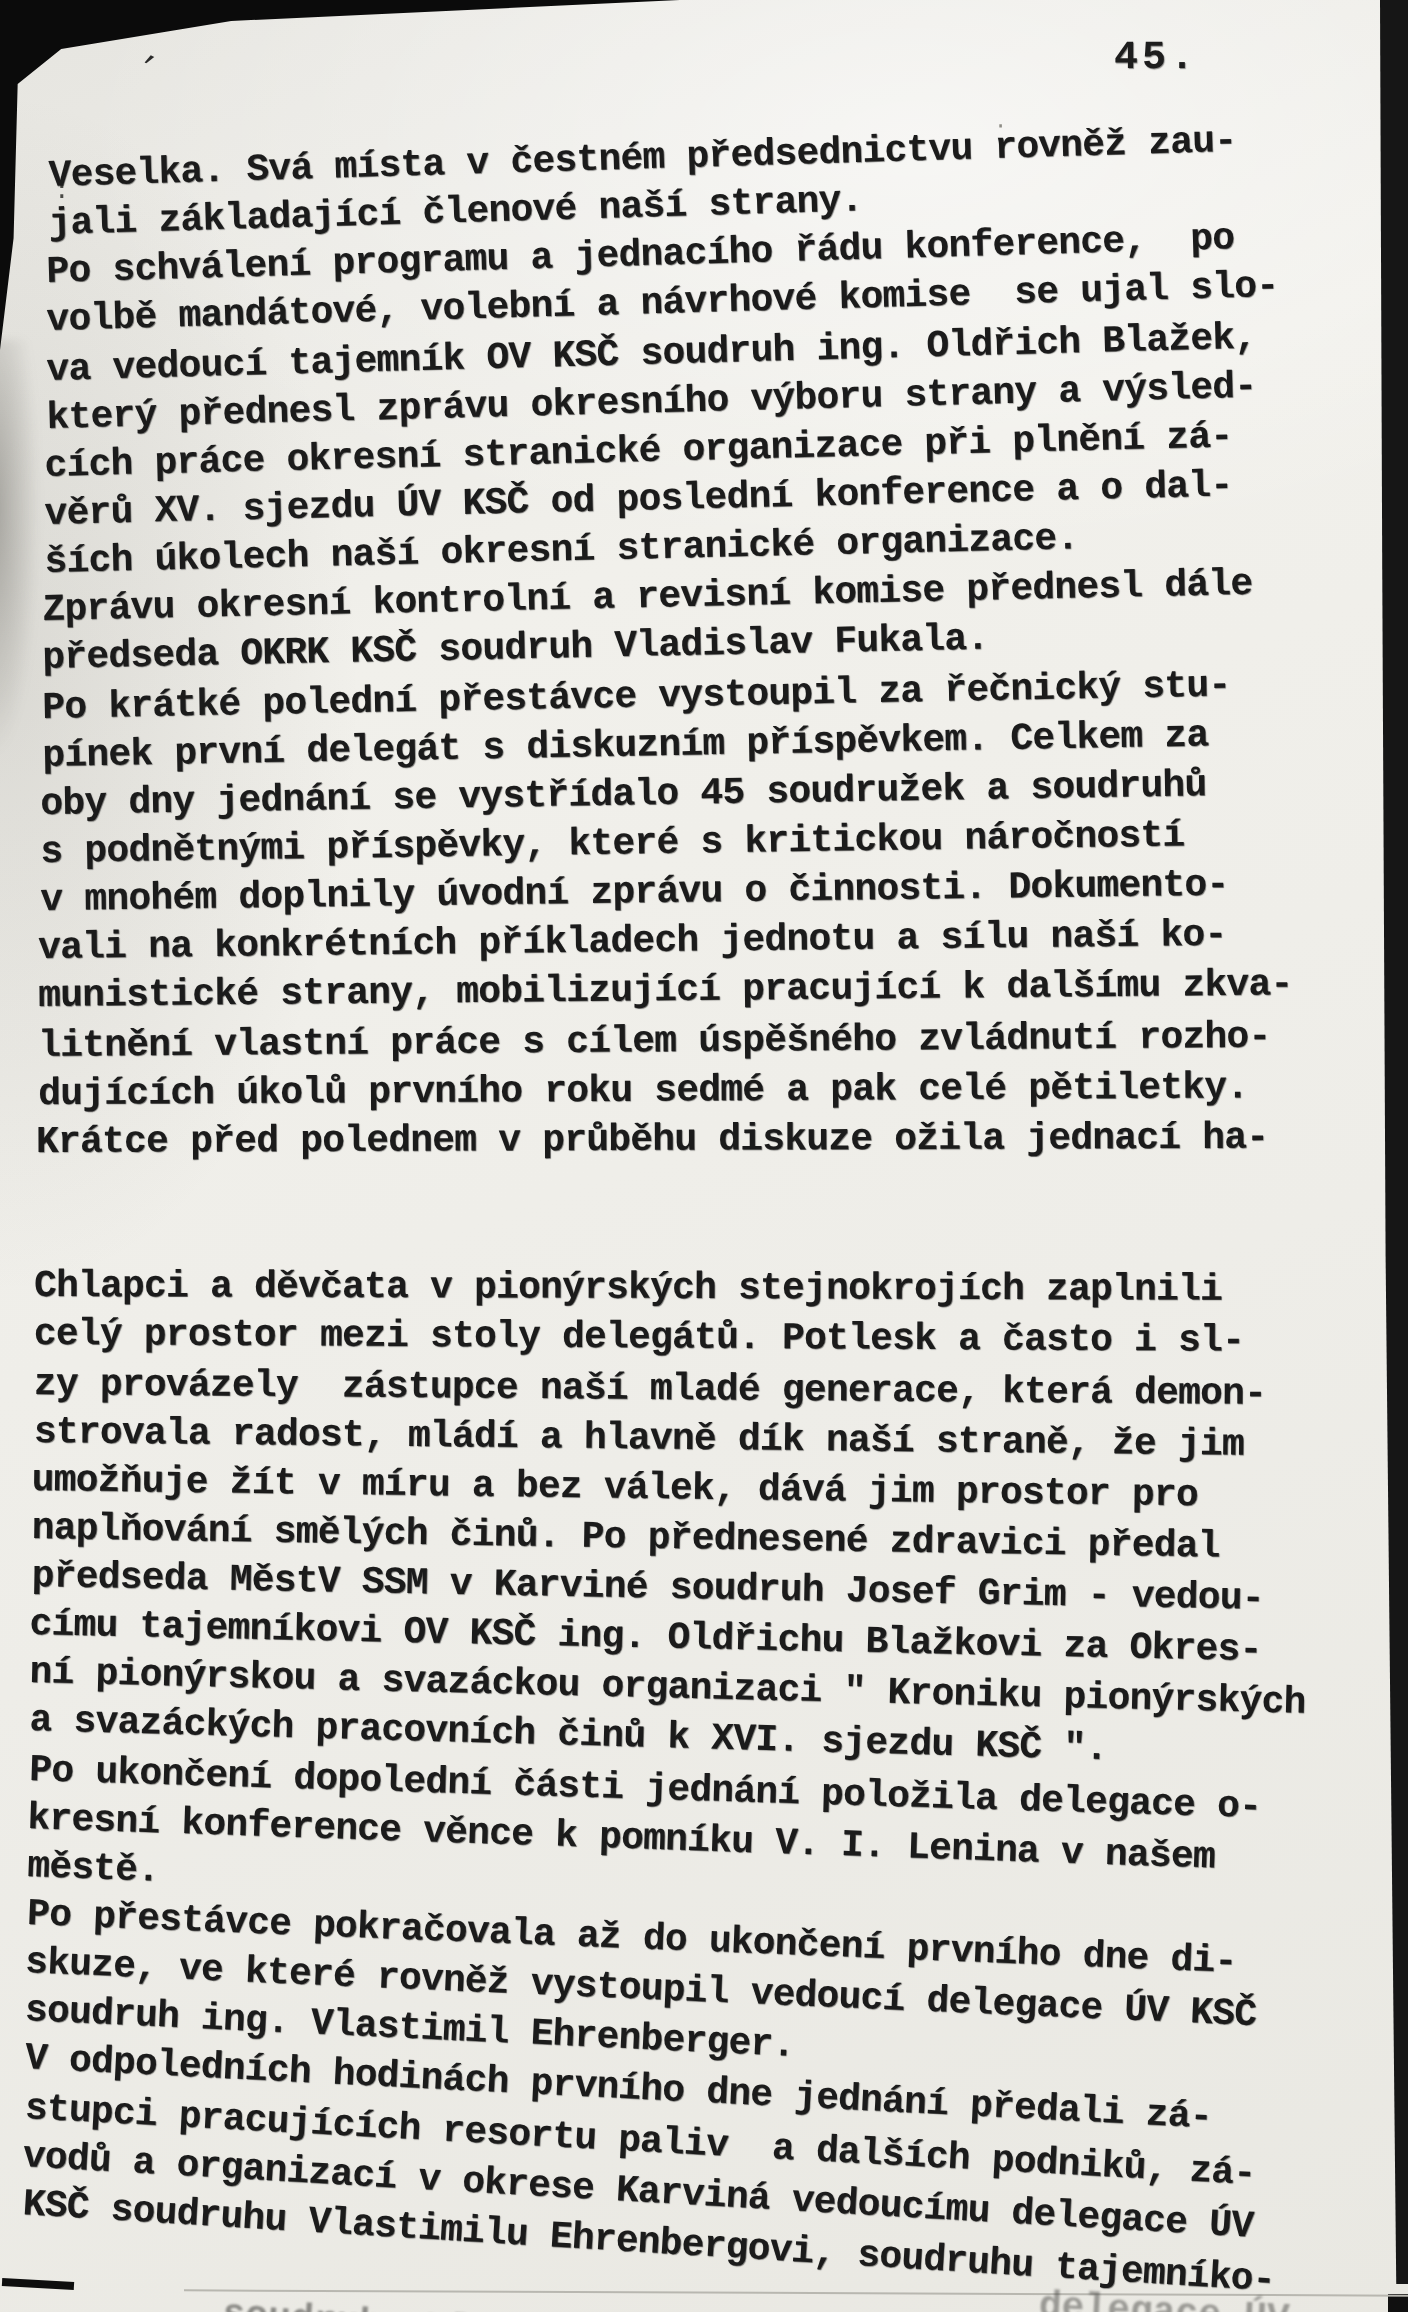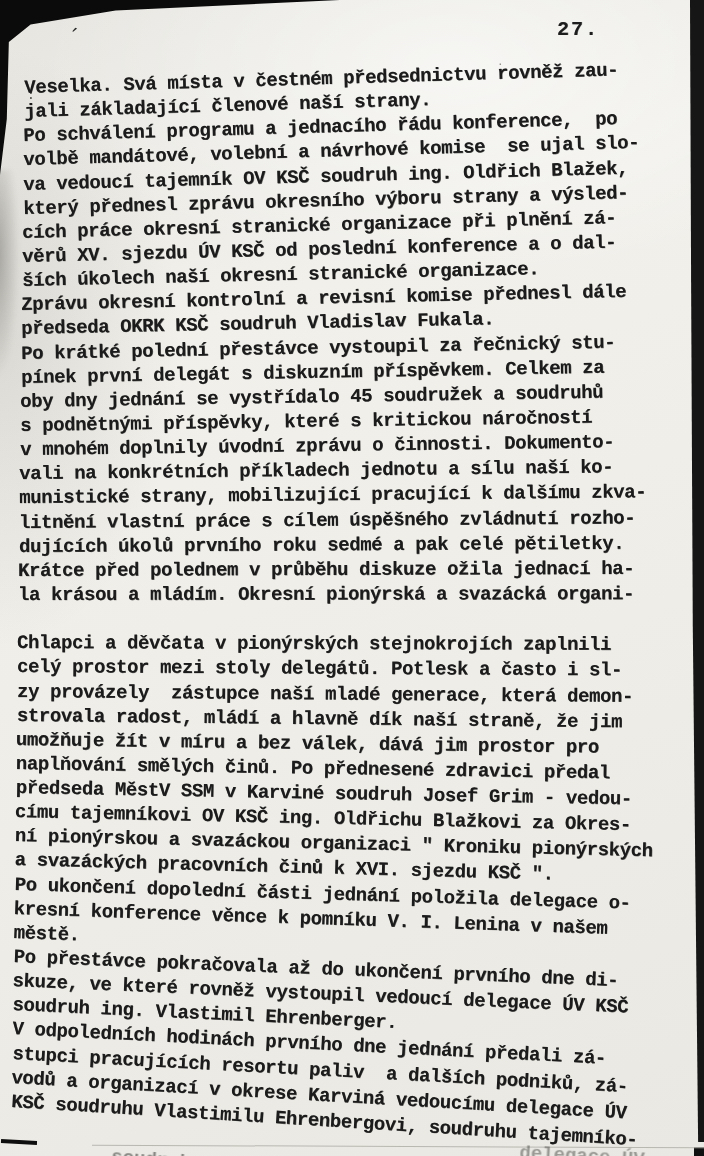--- a/index.html
+++ b/index.html
@@ -63,21 +63,21 @@
   <div class="corner-black"></div>
   <div class="left-smudge"></div>
   <div class="right-band"></div>
   <div class="bottom-right-dot"></div>
   <div class="bottom-left-dash"></div>
   <div class="bottom-hairline"></div>
   <div class="speck-a">’</div>
   <div class="speck-b">:</div>
   <div class="speck-c">·</div>
 
-  <div class="page-number">27.</div>
+  <div class="page-number">45.</div>
 
   <div id="text-block">
       <div class="tline" style="top: 78px; left: 24px; transform: rotate(-1.7deg);">Veselka. Svá místa v čestném předsednictvu rovněž zau-</div>
       <div class="tline" style="top: 102.14px; left: 23.7143px; transform: rotate(-1.67deg);">jali základající členové naší strany.</div>
       <div class="tline" style="top: 126.28px; left: 23.4286px; transform: rotate(-1.63deg);">Po schválení programu a jednacího řádu konference,  po</div>
       <div class="tline" style="top: 150.42px; left: 23.1429px; transform: rotate(-1.59deg);">volbě mandátové, volební a návrhové komise  se ujal slo-</div>
       <div class="tline" style="top: 174.56px; left: 22.8571px; transform: rotate(-1.54deg);">va vedoucí tajemník OV KSČ soudruh ing. Oldřich Blažek,</div>
       <div class="tline" style="top: 198.7px; left: 22.5714px; transform: rotate(-1.49deg);">který přednesl zprávu okresního výboru strany a výsled-</div>
       <div class="tline" style="top: 222.84px; left: 22.2857px; transform: rotate(-1.43deg);">cích práce okresní stranické organizace při plnění zá-</div>
       <div class="tline" style="top: 246.98px; left: 22px; transform: rotate(-1.38deg);">věrů XV. sjezdu ÚV KSČ od poslední konference a o dal-</div>
@@ -87,21 +87,20 @@
       <div class="tline" style="top: 343.54px; left: 20.8571px; transform: rotate(-1.09deg);">Po krátké polední přestávce vystoupil za řečnický stu-</div>
       <div class="tline" style="top: 367.68px; left: 20.5714px; transform: rotate(-1.01deg);">pínek první delegát s diskuzním příspěvkem. Celkem za</div>
       <div class="tline" style="top: 391.82px; left: 20.2857px; transform: rotate(-0.92deg);">oby dny jednání se vystřídalo 45 soudružek a soudruhů</div>
       <div class="tline" style="top: 415.96px; left: 20px; transform: rotate(-0.83deg);">s podnětnými příspěvky, které s kritickou náročností</div>
       <div class="tline" style="top: 440.1px; left: 19.7143px; transform: rotate(-0.74deg);">v mnohém doplnily úvodní zprávu o činnosti. Dokumento-</div>
       <div class="tline" style="top: 464.24px; left: 19.4286px; transform: rotate(-0.64deg);">vali na konkrétních příkladech jednotu a sílu naší ko-</div>
       <div class="tline" style="top: 488.38px; left: 19.1429px; transform: rotate(-0.53deg);">munistické strany, mobilizující pracující k dalšímu zkva-</div>
       <div class="tline" style="top: 512.52px; left: 18.8571px; transform: rotate(-0.43deg);">litnění vlastní práce s cílem úspěšného zvládnutí rozho-</div>
       <div class="tline" style="top: 536.66px; left: 18.5714px; transform: rotate(-0.31deg);">dujících úkolů prvního roku sedmé a pak celé pětiletky.</div>
       <div class="tline" style="top: 560.8px; left: 18.2857px; transform: rotate(-0.2deg);">Krátce před polednem v průběhu diskuze ožila jednací ha-</div>
-      <div class="tline" style="top: 584.94px; left: 18px; transform: rotate(-0.07deg);">la krásou a mládím. Okresní pionýrská a svazácká organi-</div>
       <div class="tline" style="top: 633.22px; left: 17.4286px; transform: rotate(0.18deg);">Chlapci a děvčata v pionýrských stejnokrojích zaplnili</div>
       <div class="tline" style="top: 657.36px; left: 17.1429px; transform: rotate(0.32deg);">celý prostor mezi stoly delegátů. Potlesk a často i sl-</div>
       <div class="tline" style="top: 681.5px; left: 16.8571px; transform: rotate(0.46deg);">zy provázely  zástupce naší mladé generace, která demon-</div>
       <div class="tline" style="top: 705.64px; left: 16.5714px; transform: rotate(0.6deg);">strovala radost, mládí a hlavně dík naší straně, že jim</div>
       <div class="tline" style="top: 729.78px; left: 16.2857px; transform: rotate(0.75deg);">umožňuje žít v míru a bez válek, dává jim prostor pro</div>
       <div class="tline" style="top: 753.92px; left: 16px; transform: rotate(0.9deg);">naplňování smělých činů. Po přednesené zdravici předal</div>
       <div class="tline" style="top: 778.06px; left: 15.7143px; transform: rotate(1.06deg);">předseda MěstV SSM v Karviné soudruh Josef Grim - vedou-</div>
       <div class="tline" style="top: 802.2px; left: 15.4286px; transform: rotate(1.22deg);">címu tajemníkovi OV KSČ ing. Oldřichu Blažkovi za Okres-</div>
       <div class="tline" style="top: 826.34px; left: 15.1429px; transform: rotate(1.38deg);">ní pionýrskou a svazáckou organizaci " Kroniku pionýrských</div>
       <div class="tline" style="top: 850.48px; left: 14.8571px; transform: rotate(1.55deg);">a svazáckých pracovních činů k XVI. sjezdu KSČ ".</div>

